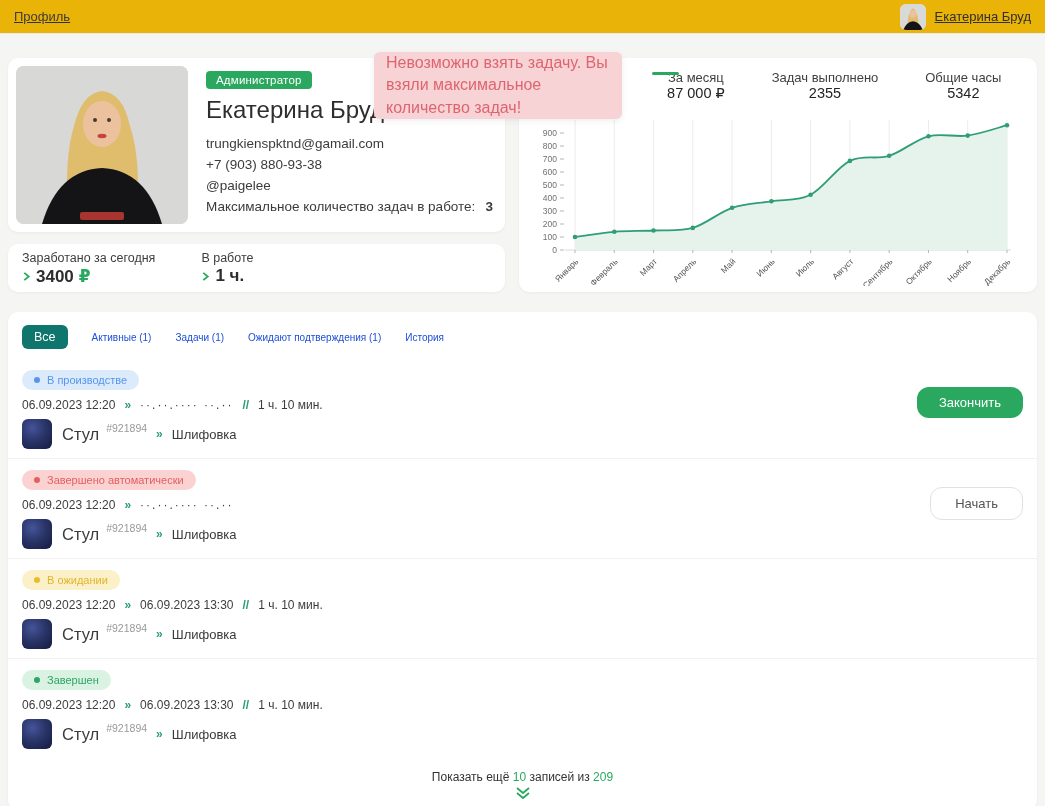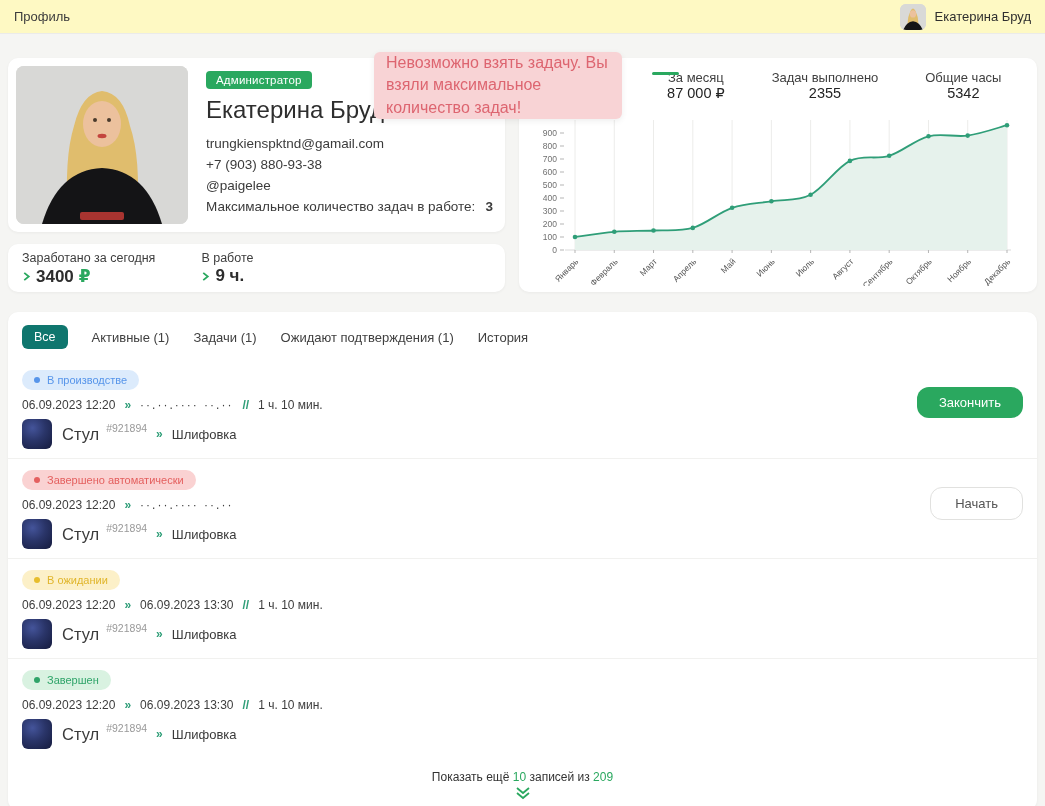--- a/index.html
+++ b/index.html
@@ -3,22 +3,22 @@
 <meta charset="utf-8">
 <style>
   * { margin:0; padding:0; box-sizing:border-box; }
   html,body { width:1045px; height:806px; }
   body {
     font-family:"Liberation Sans","DejaVu Sans",sans-serif;
     background:#f5f5f3; color:#333; overflow:hidden; position:relative;
   }
   
   .topbar {
-    height:34px; background:#fef9c3; border-bottom:1px solid #ebebe9;
-    display:flex; align-items:center; justify-content:space-between; padding:0 14px;
+    height:34px; background:#eab308; border-bottom:1px solid #ebebe9;
+    display:flex; align-items:center; justify-content:space-between; padding:0 14px;text-decoration:underline;
   }
   .topbar .title { font-size:13px; color:#3c3c3c; }
   .user-chip { display:flex; align-items:center; gap:9px; cursor:pointer; }
   .user-chip .name { font-size:13px; color:#2f2f2f; }
   .avatar-sm { width:26px; height:26px; border-radius:6px; overflow:hidden; background:#d9d9d7; display:block; }
   
   main { padding:24px 8px 0; }
   .row-top { display:flex; gap:14px; }
   .col-left { width:497px; flex:none; }
   .card { background:#fff; border-radius:10px; box-shadow:0 1px 3px rgba(30,30,30,.05); }
@@ -51,21 +51,21 @@
   #chart-svg { display:block; margin-top:2px; }
   
   .toast {
     position:absolute; left:374px; top:52px; width:248px; z-index:20;
     background:#f8d3d5; color:#dd6570; font-size:16px; line-height:1.4;
     border-radius:6px; padding:0 12px; box-shadow:0 2px 6px rgba(0,0,0,.07);
   }
   
   .tasks-card { margin-top:20px; }
   .tabs { display:flex; align-items:center; gap:24px; padding:13px 14px 10px; }
-  .tab { font-size:13px; color:#404040; cursor:pointer; }
+  .tab { font-size:10px; color:#1d4ed8; cursor:pointer; }
   .tab.active { background:#0f766e; color:#fff; border-radius:6px; padding:5px 12px; font-size:12.5px; }
   .task-row { padding:10px 14px 9px; border-bottom:1px solid #f1f1ef; position:relative; }
   .status-badge { display:inline-flex; align-items:center; gap:7px; font-size:11px; padding:4px 12px; border-radius:12px; }
   .status-badge .dot { width:6px; height:6px; border-radius:50%; }
   .st-production   { background:#dcebfc; color:#5795ea; } .st-production .dot { background:#5795ea; }
   .st-auto         { background:#fad2d2; color:#e4605f; } .st-auto .dot { background:#e4605f; }
   .st-waiting      { background:#fcf0c8; color:#e0b52b; } .st-waiting .dot { background:#e7bd2d; }
   .st-done         { background:#d9f2e1; color:#2fa469; } .st-done .dot { background:#2fa469; }
   .dates { margin-top:8px; font-size:12px; color:#3d3d3d; display:flex; align-items:center; gap:9px; }
   .dates .sep { color:#2f9e78; font-weight:700; }
@@ -143,21 +143,21 @@
             <span>3400</span>
             <span class="rub">₽</span>
           </div>
         </div>
         <div class="mini-stat">
           <div class="lbl">В работе</div>
           <div class="val">
             <svg class="chev" viewBox="0 0 8 10">
                 <polyline points="1.5,1 6.5,5 1.5,9" fill="none" stroke="#2aa85f" stroke-width="2"></polyline>
               </svg>
-            <span>9 ч.</span>
+            <span>1 ч.</span>
           </div>
         </div>
       </section>
     </div>
 
     <section class="card stats-card">
       <div class="legend-dash"></div>
       <div class="stats-row">
         <div class="stat">
           <div class="lbl">Зарплата</div>

